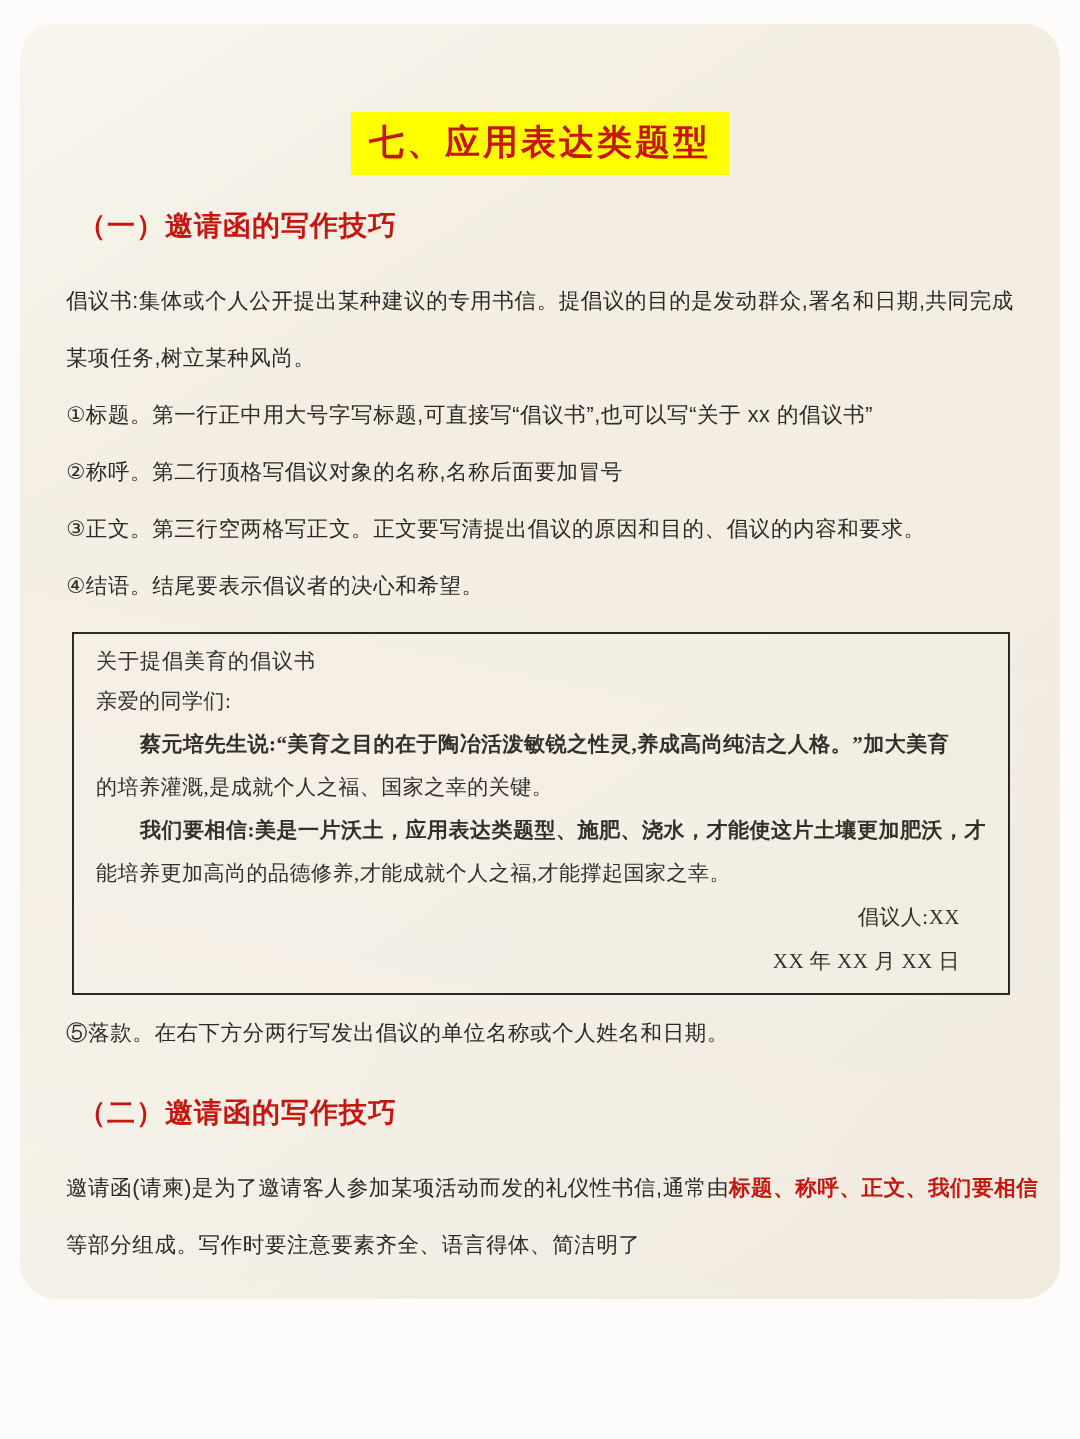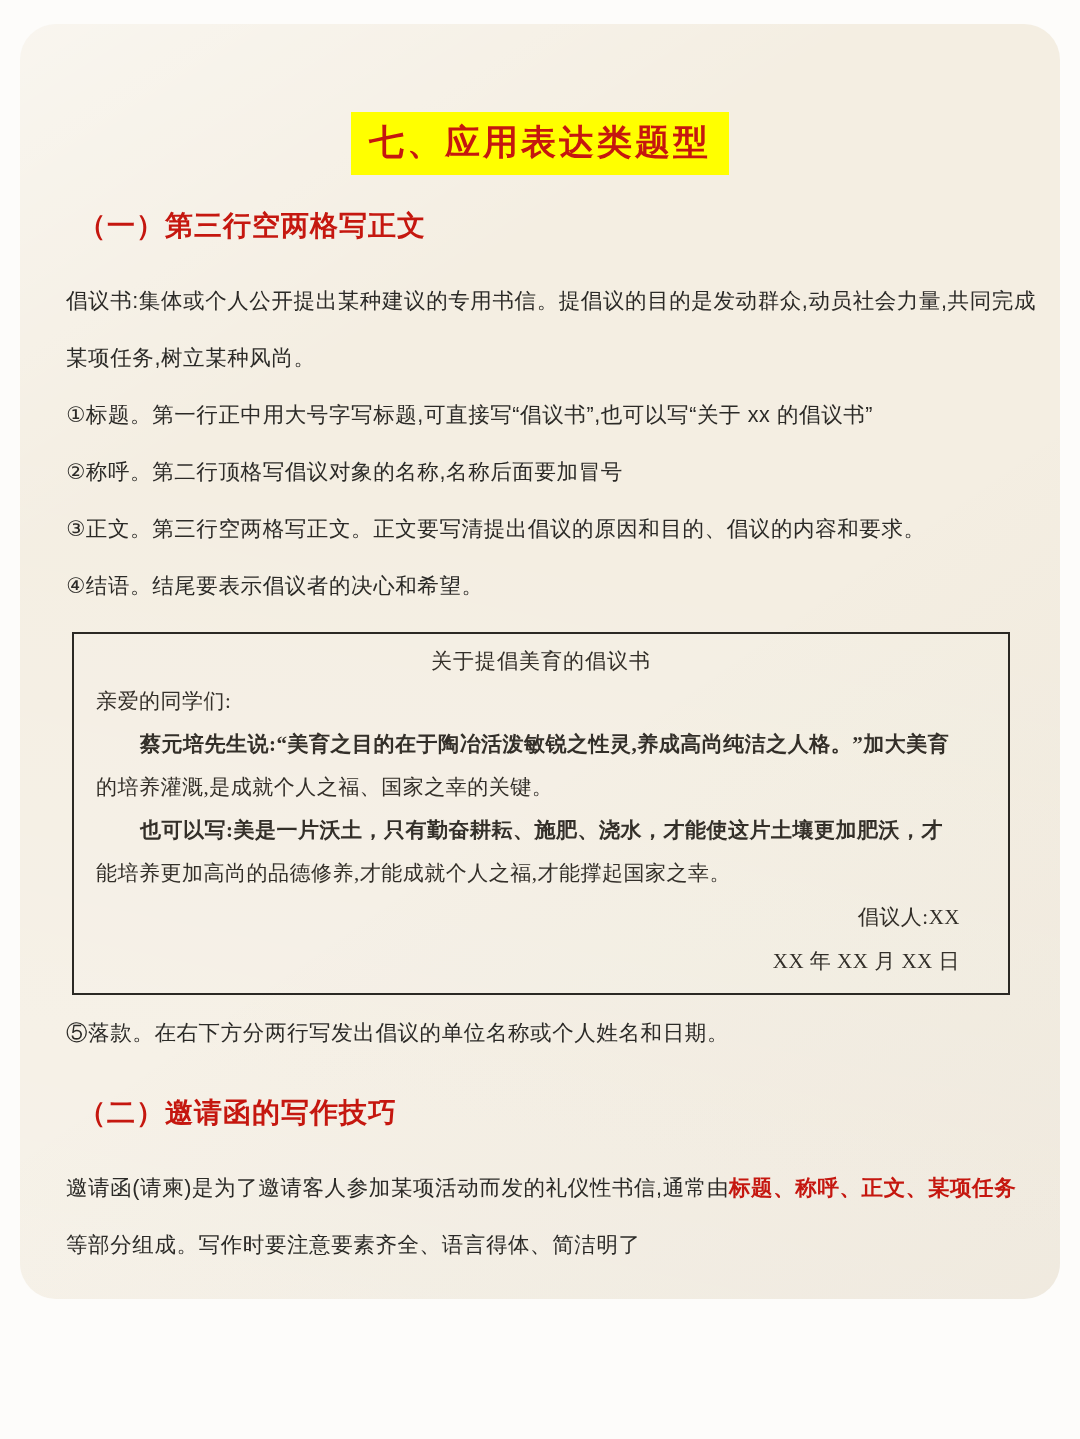--- a/index.html
+++ b/index.html
@@ -46,68 +46,68 @@
   .letter-box {
     margin:17px 4px 0 6px;
     border:2px solid #2b2924;
     padding:8px 22px 10px 22px;
     background:rgba(255,255,255,0.06);
   }
   .letter {
     font-family:"Liberation Serif","DejaVu Serif",serif;
     color:#332f29; font-size:21px;
   }
-  .letter .ltitle { text-align:center; line-height:38px; letter-spacing:1px; }
+  .letter .ltitle { line-height:38px; letter-spacing:1px; }
   .letter .lline { line-height:43px; white-space:nowrap; letter-spacing:0.5px; }
   .letter .indent { text-indent:2.1em;font-weight:bold; }
   .letter .sig { text-align:right; padding-right:26px; line-height:44px; letter-spacing:0.5px; }
   .point5 { margin-top:10px;font-family:Liberation Serif, serif; }
   .hl-red {
     color:var(--accent-red,#c5170f);
     font-weight:bold;
   }
 </style>
 </head>
 <body>
 
 <div class="card">
 
   <div class="title-row">
     <span class="title-hl">七、应用表达类题型</span>
   </div>
 
-  <div class="h1">（一）第三行空两格写正文</div>
+  <div class="h1">（一）邀请函的写作技巧</div>
 
   <div class="body-block">
-    <div class="line">倡议书:集体或个人公开提出某种建议的专用书信。提倡议的目的是发动群众,动员社会力量,共同完成</div>
+    <div class="line">倡议书:集体或个人公开提出某种建议的专用书信。提倡议的目的是发动群众,署名和日期,共同完成</div>
     <div class="line">某项任务,树立某种风尚。</div>
   </div>
 
   <div>
     <div class="line">①标题。第一行正中用大号字写标题,可直接写“倡议书”,也可以写“关于 xx 的倡议书”</div>
     <div class="line">②称呼。第二行顶格写倡议对象的名称,名称后面要加冒号</div>
     <div class="line">③正文。第三行空两格写正文。正文要写清提出倡议的原因和目的、倡议的内容和要求。</div>
     <div class="line">④结语。结尾要表示倡议者的决心和希望。</div>
   </div>
 
   <div class="letter-box letter">
     <div class="ltitle">关于提倡美育的倡议书</div>
     <div class="lline">亲爱的同学们:</div>
     <div class="lline indent">蔡元培先生说:“美育之目的在于陶冶活泼敏锐之性灵,养成高尚纯洁之人格。”加大美育</div>
     <div class="lline">的培养灌溉,是成就个人之福、国家之幸的关键。</div>
-    <div class="lline indent">也可以写:美是一片沃土，只有勤奋耕耘、施肥、浇水，才能使这片土壤更加肥沃，才</div>
+    <div class="lline indent">我们要相信:美是一片沃土，应用表达类题型、施肥、浇水，才能使这片土壤更加肥沃，才</div>
     <div class="lline">能培养更加高尚的品德修养,才能成就个人之福,才能撑起国家之幸。</div>
     <div class="sig">倡议人:XX</div>
     <div class="sig">XX 年 XX 月 XX 日</div>
   </div>
 
   <div class="line point5">⑤落款。在右下方分两行写发出倡议的单位名称或个人姓名和日期。</div>
 
   <div class="h1 second">（二）邀请函的写作技巧</div>
 
   <div class="body-block">
     <div class="line">
-      <span>邀请函(请柬)是为了邀请客人参加某项活动而发的礼仪性书信,通常由</span><span class="hl-red">标题、称呼、正文、某项任务</span>
+      <span>邀请函(请柬)是为了邀请客人参加某项活动而发的礼仪性书信,通常由</span><span class="hl-red">标题、称呼、正文、我们要相信</span>
     </div>
     <div class="line">等部分组成。写作时要注意要素齐全、语言得体、简洁明了</div>
   </div>
 
 </div>
 
 </body></html>

